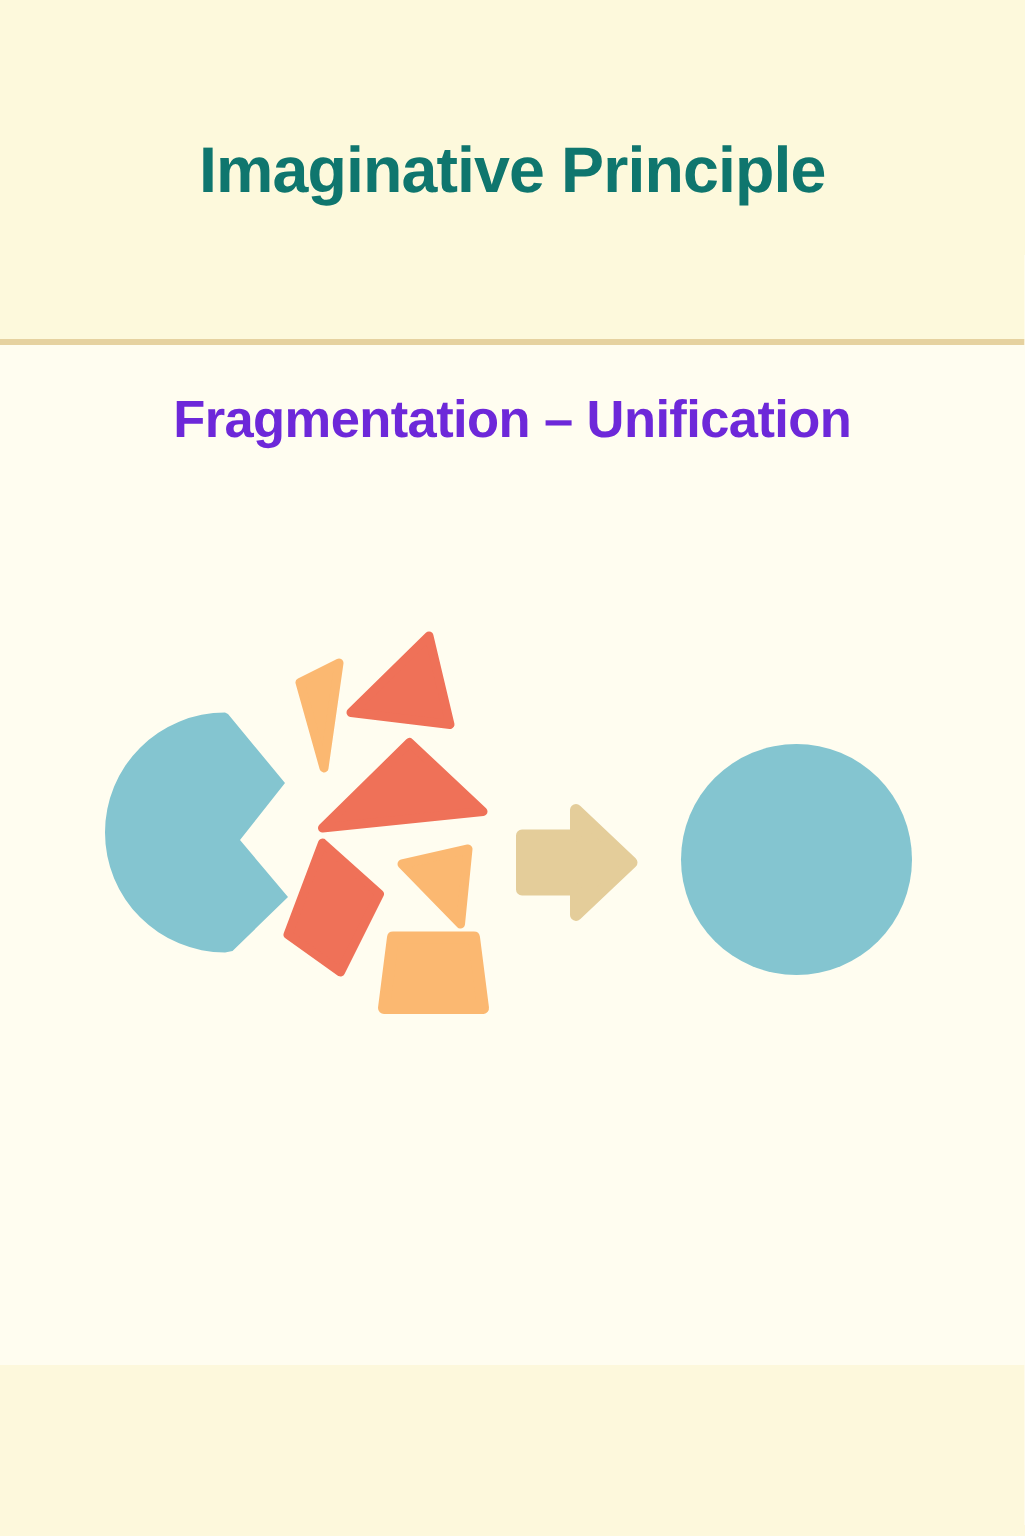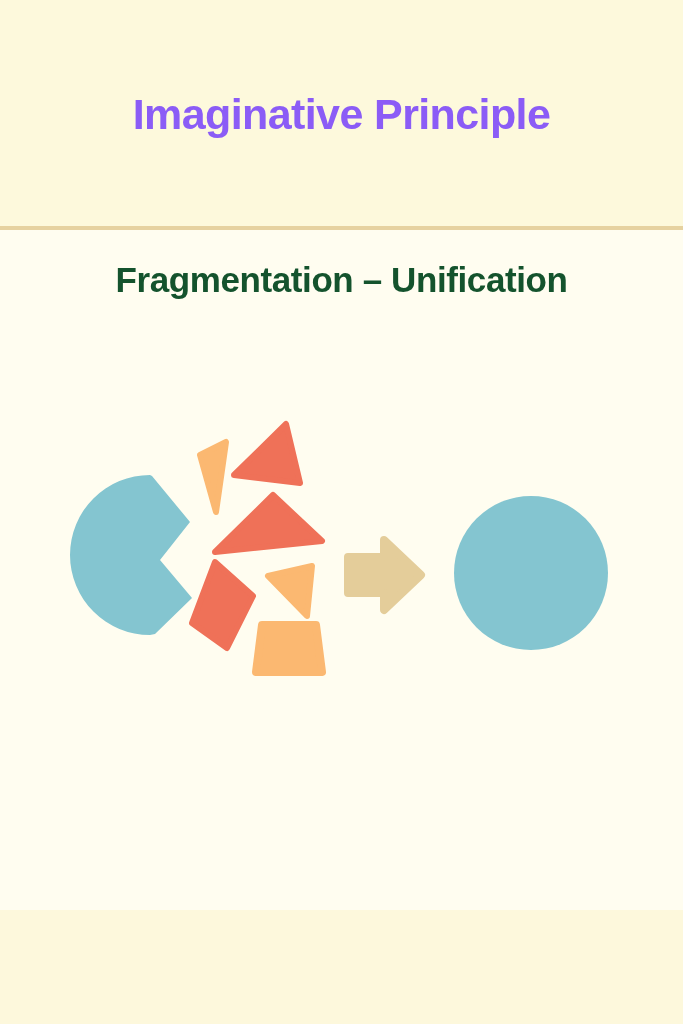--- a/index.html
+++ b/index.html
@@ -27,21 +27,21 @@
   .header-title {
     position:absolute;
     left:0; top:0;
     width:683px; height:228px;
     display:flex;
     align-items:center;
     justify-content:center;
     font-size:43px;
     font-weight:bold;
     letter-spacing:-0.6px;
-    color:#8b5cf6;
+    color:#0f766e;
     white-space:nowrap;
   }
   .header-divider {
     position:absolute;
     left:0; top:226px;
     width:683px; height:4px;
     background:#E6D2A0;
   }
 
   
@@ -52,21 +52,21 @@
     background:#FFFDF0;
   }
   .subtitle {
     position:absolute;
     left:0; top:30px;
     width:683px;
     text-align:center;
     font-size:35px;
     font-weight:bold;
     letter-spacing:-0.4px;
-    color:#14532d;
+    color:#6d28d9;
     white-space:nowrap;
   }
 
   
   .illustration {
     position:absolute;
     left:0; top:180px;
     width:683px; height:330px;
   }
   .illustration svg { display:block; }

